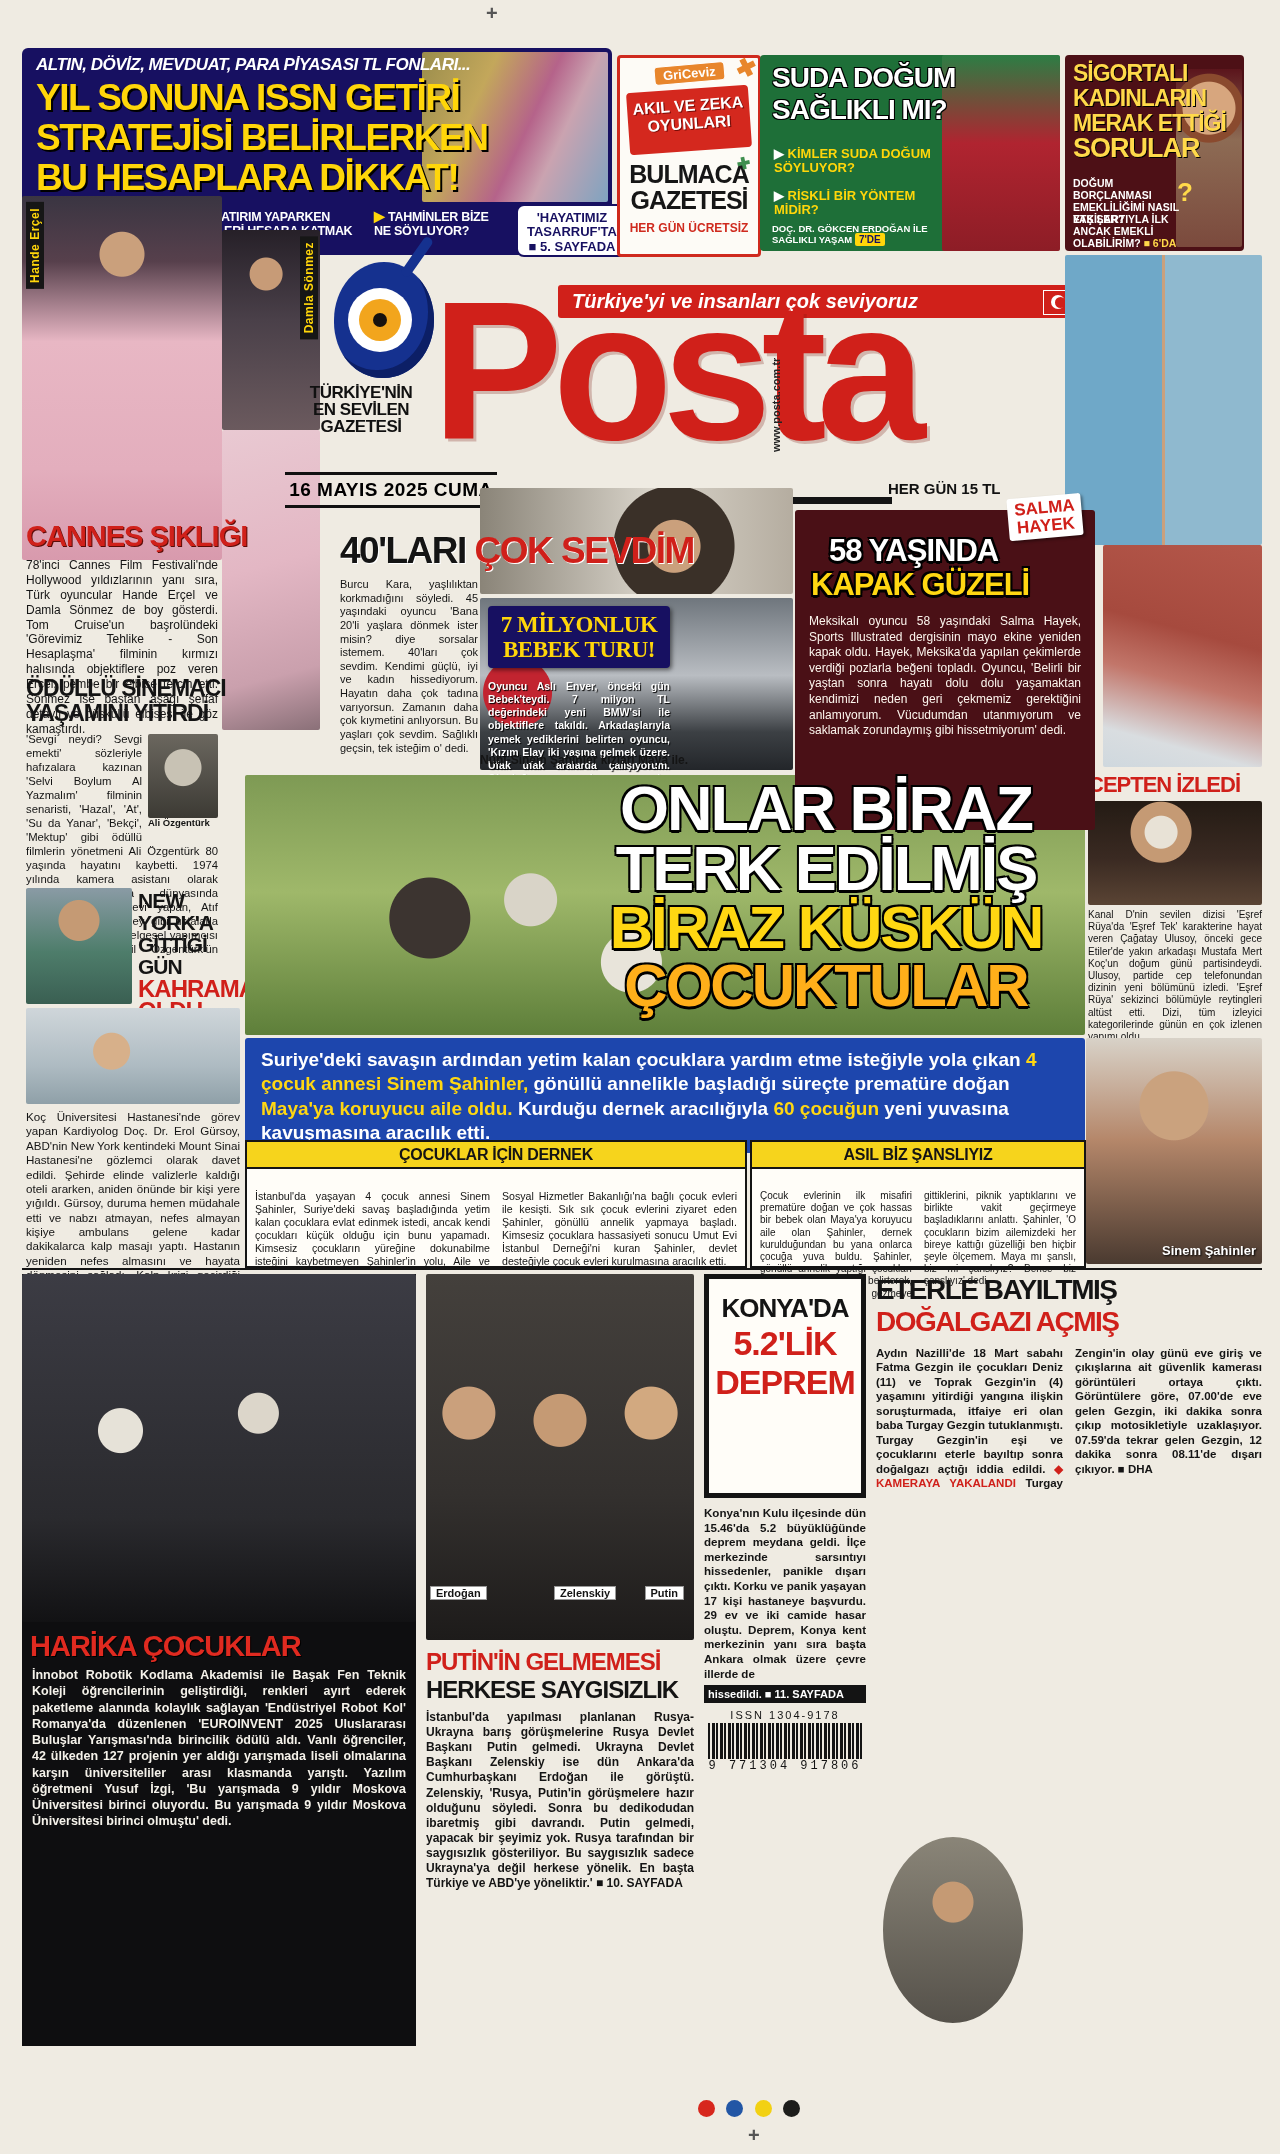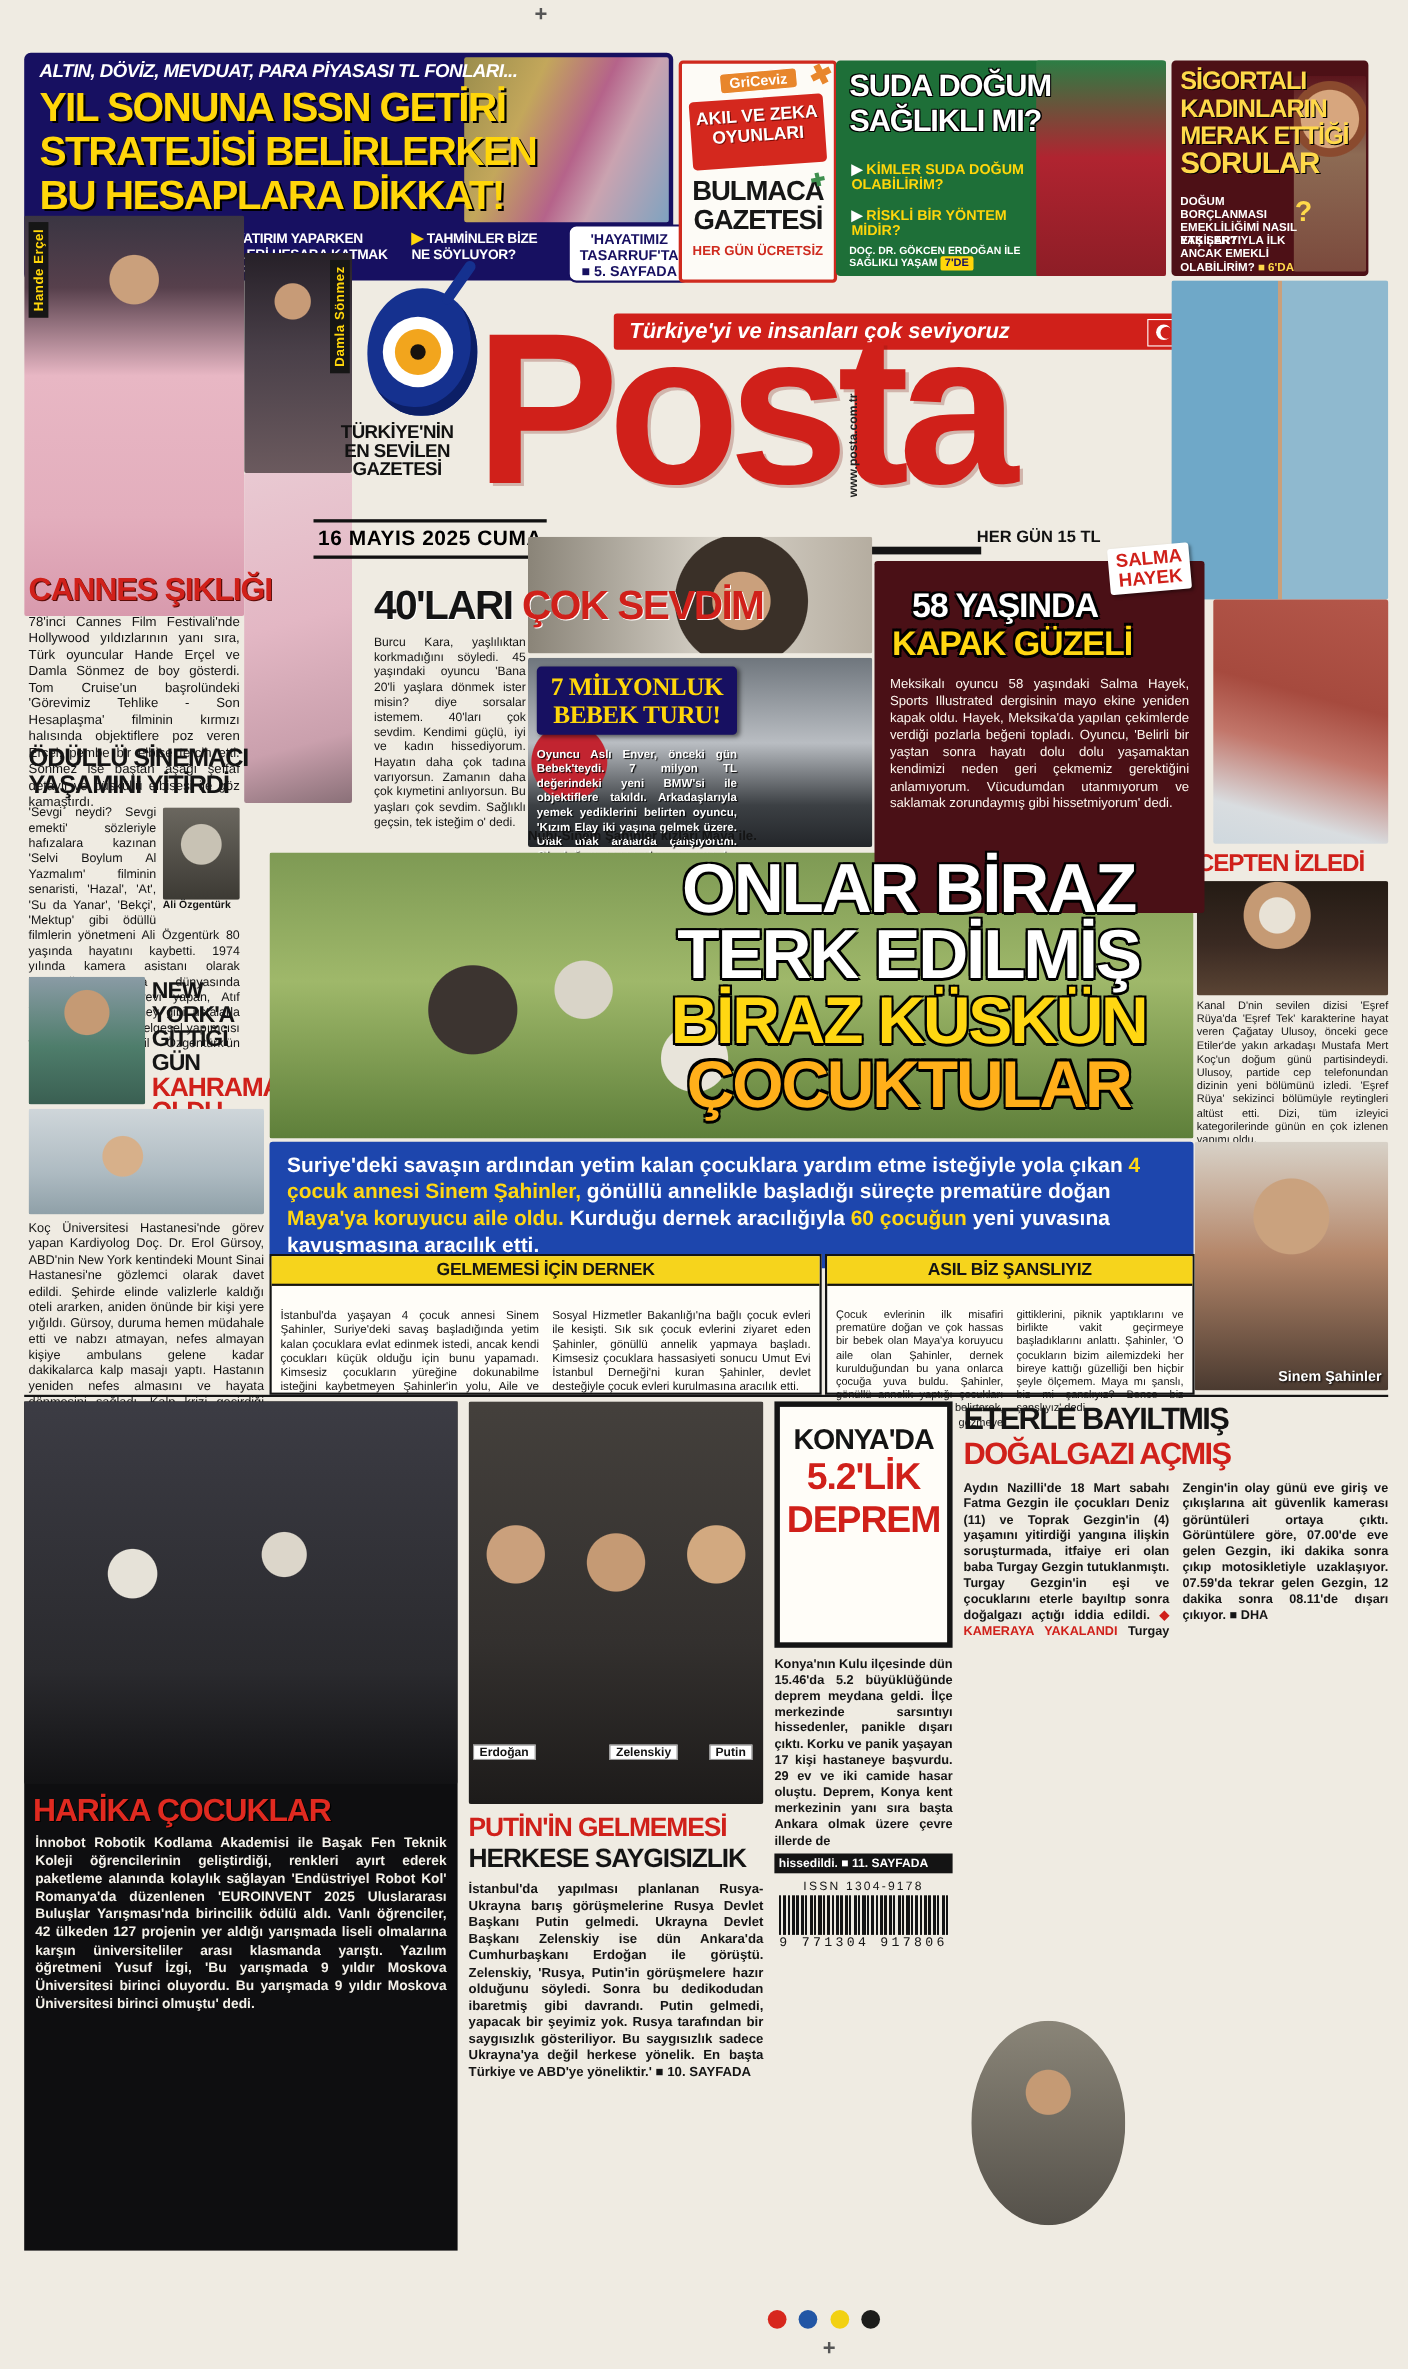--- a/index.html
+++ b/index.html
@@ -201,21 +201,21 @@
     </div>
     <div class="bulmaca-title" style="margin-top:10px;">BULMACA</div>
     <div class="bulmaca-title">GAZETESİ</div>
     <div class="bulmaca-note" style="margin-top:8px;">HER GÜN ÜCRETSİZ</div>
   </div>
 
   <div class="abs greenbox" style="left:760px;top:55px;width:300px;height:196px;">
     <div class="abs ph ph-suda" style="right:0;top:0;width:118px;height:196px;"></div>
     <div class="abs suda-title ol-s" style="left:12px;top:8px;z-index:2;">SUDA DOĞUM</div>
     <div class="abs suda-title ol-s" style="left:12px;top:40px;z-index:2;">SAĞLIKLI MI?</div>
-    <div class="abs suda-q" style="left:14px;top:92px;width:160px;"><span style="color:#fff;">▶ </span><span>KİMLER SUDA DOĞUM OLABİLİRİM?</span></div>
+    <div class="abs suda-q" style="left:14px;top:92px;width:160px;"><span style="color:#fff;">▶ </span><span>KİMLER SUDA DOĞUM SÖYLUYOR?</span></div>
     <div class="abs suda-q" style="left:14px;top:134px;width:160px;"><span style="color:#fff;">▶ </span><span>RİSKLİ BİR YÖNTEM MİDİR?</span></div>
     <div class="abs suda-foot" style="left:12px;bottom:6px;width:200px;z-index:2;">
       <span>DOÇ. DR. GÖKCEN ERDOĞAN İLE SAĞLIKLI YAŞAM</span>
       <span class="badge-y">7'DE</span>
     </div>
   </div>
 
   <div class="abs maroonbox" style="left:1065px;top:55px;width:179px;height:196px;">
     <div class="abs ph ph-sigwoman" style="right:2px;top:14px;width:66px;height:178px;"></div>
     <div class="abs sig-title" style="left:8px;top:6px;">SİGORTALI</div>
@@ -335,21 +335,21 @@
     <div class="l3 ol">BİRAZ KÜSKÜN</div>
     <div class="l4 ol">ÇOCUKTULAR</div>
   </div>
   <div class="abs lead" style="left:245px;top:1038px;width:808px;height:95px;">
     <span>Suriye'deki savaşın ardından yetim kalan çocuklara yardım etme isteğiyle yola çıkan </span><span class="y">4 çocuk annesi Sinem Şahinler,</span><span> gönüllü annelikle başladığı süreçte prematüre doğan </span><span class="y">Maya'ya koruyucu aile oldu.</span><span> Kurduğu dernek aracılığıyla </span><span class="y">60 çocuğun</span><span> yeni yuvasına kavuşmasına aracılık etti.</span>
   </div>
   <div class="abs ph ph-sinem" style="left:1086px;top:1038px;width:176px;height:226px;">
     <div class="abs pcap-w" style="right:6px;bottom:6px;">Sinem Şahinler</div>
   </div>
   <div class="abs infobox" style="left:245px;top:1140px;width:498px;height:124px;">
-    <div class="hd">GELMEMESİ İÇİN DERNEK</div>
+    <div class="hd">ÇOCUKLAR İÇİN DERNEK</div>
     <div class="bd">İstanbul'da yaşayan 4 çocuk annesi Sinem Şahinler, Suriye'deki savaş başladığında yetim kalan çocuklara evlat edinmek istedi, ancak kendi çocukları küçük olduğu için bunu yapamadı. Kimsesiz çocukların yüreğine dokunabilme isteğini kaybetmeyen Şahinler'in yolu, Aile ve Sosyal Hizmetler Bakanlığı'na bağlı çocuk evleri ile kesişti. Sık sık çocuk evlerini ziyaret eden Şahinler, gönüllü annelik yapmaya başladı. Kimsesiz çocuklara hassasiyeti sonucu Umut Evi İstanbul Derneği'ni kuran Şahinler, devlet desteğiyle çocuk evleri kurulmasına aracılık etti.</div>
   </div>
   <div class="abs infobox" style="left:750px;top:1140px;width:332px;height:124px;">
     <div class="hd">ASIL BİZ ŞANSLIYIZ</div>
     <div class="bd" style="font-size:10px;">Çocuk evlerinin ilk misafiri prematüre doğan ve çok hassas bir bebek olan Maya'ya koruyucu aile olan Şahinler, dernek kurulduğundan bu yana onlarca çocuğa yuva buldu. Şahinler, gönüllü annelik yaptığı çocukları sık sık evine getirdiğini belirterek, ailece bu çocuklarla gezmeye gittiklerini, piknik yaptıklarını ve birlikte vakit geçirmeye başladıklarını anlattı. Şahinler, 'O çocukların bizim ailemizdeki her bireye kattığı güzelliği ben hiçbir şeyle ölçemem. Maya mı şanslı, biz mi şanslıyız? Bence biz şanslıyız' dedi.</div>
   </div>
 
   <div class="abs divider" style="left:22px;top:1268px;width:1240px;height:2px;"></div>
 
   <div class="abs harika-panel" style="left:22px;top:1274px;width:394px;height:772px;">

